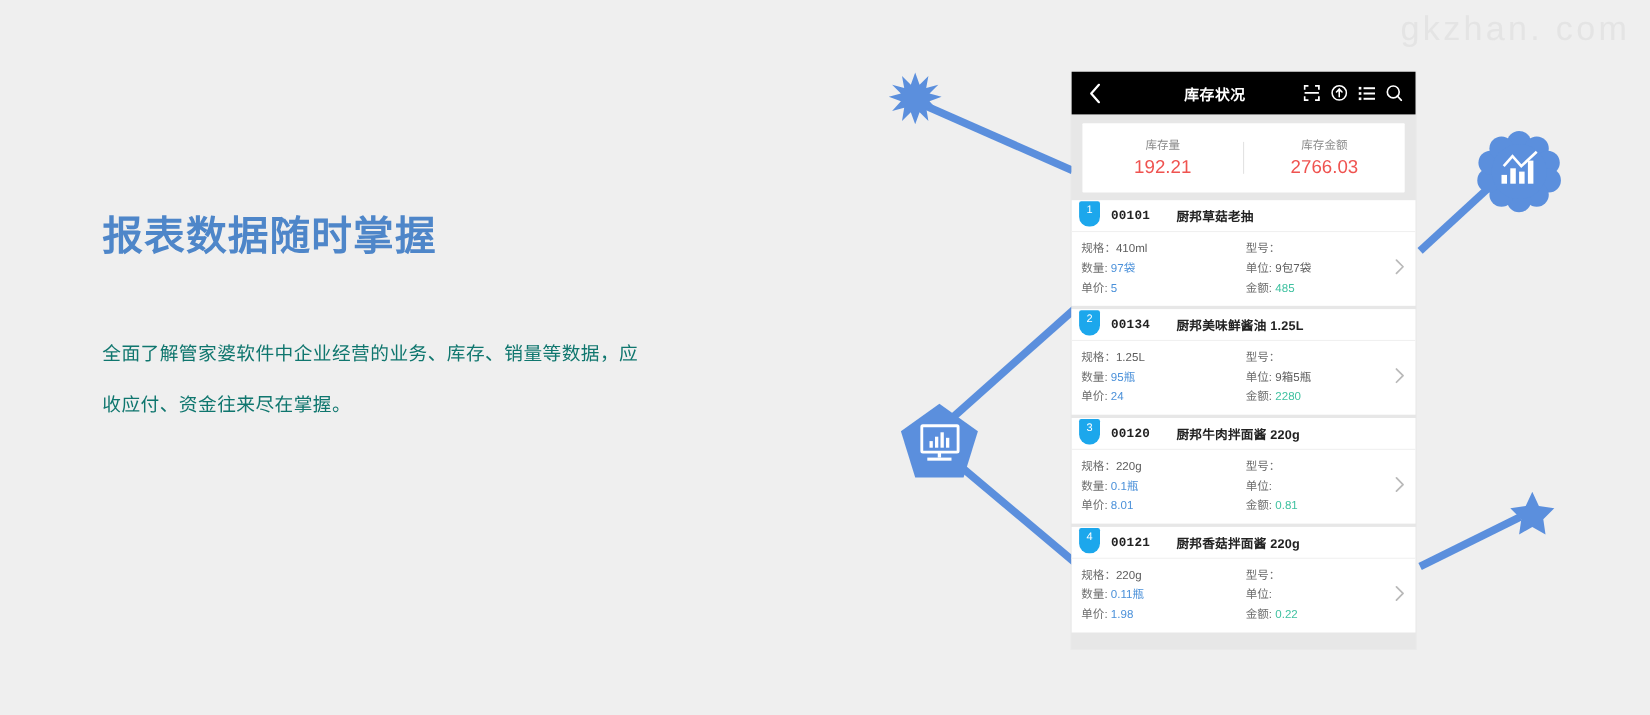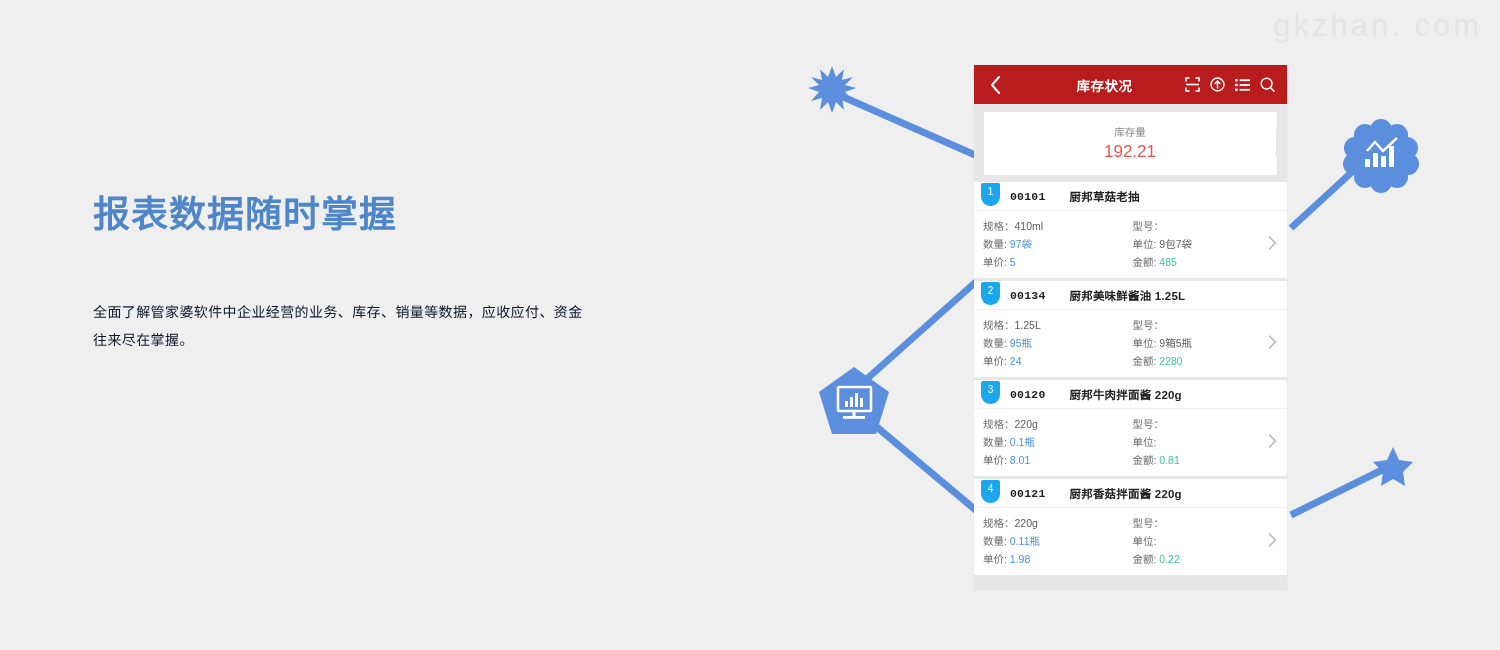--- a/index.html
+++ b/index.html
@@ -39,23 +39,23 @@
     font-size: 37px;
     font-weight: bold;
     color: #4e86c9;
     letter-spacing: 1px;
     margin: 0;
     line-height: 1.25;
   }
   .copy-body {
     margin: 0;
     margin-top: 60px;
-    font-size: 14px;
-    line-height: 28px;
-    color: #0f172a;
+    font-size: 17px;
+    line-height: 47px;
+    color: #0f766e;
     letter-spacing: 0.4px;
     max-width: 500px;
   }
 
   
   .connectors {
     position: absolute;
     left: 0;
     top: 0;
     width: 1500px;
@@ -76,21 +76,21 @@
     width: 313px;
     height: 525px;
     background: #e7e7e7;
     box-shadow: 0 0 0 1px rgba(0,0,0,0.02);
     overflow: hidden;
     font-family: "Liberation Sans", "DejaVu Sans", sans-serif;
   }
 
   .app-header {
     height: 39px;
-    background: #b91c1c;
+    background: #000000;
     display: flex;
     align-items: center;
     padding: 0 10px;
     box-sizing: border-box;
     color: #ffffff;
   }
   .hdr-back {
     width: 22px;
     display: flex;
     align-items: center;
@@ -331,20 +331,24 @@
     </span>
   </div>
 
   <div class="summary-wrap">
     <div class="summary">
       <div class="summary-cell">
         <div class="summary-label">库存量</div>
         <div class="summary-value">192.21</div>
       </div>
       <div class="summary-div"></div>
+      <div class="summary-cell">
+        <div class="summary-label">库存金额</div>
+        <div class="summary-value">2766.03</div>
+      </div>
     </div>
   </div>
 
   <div class="list">
 
     <div class="card">
       <div class="card-head">
         <span class="badge">1</span>
         <span class="code">00101</span>
         <span class="pname">厨邦草菇老抽</span>

